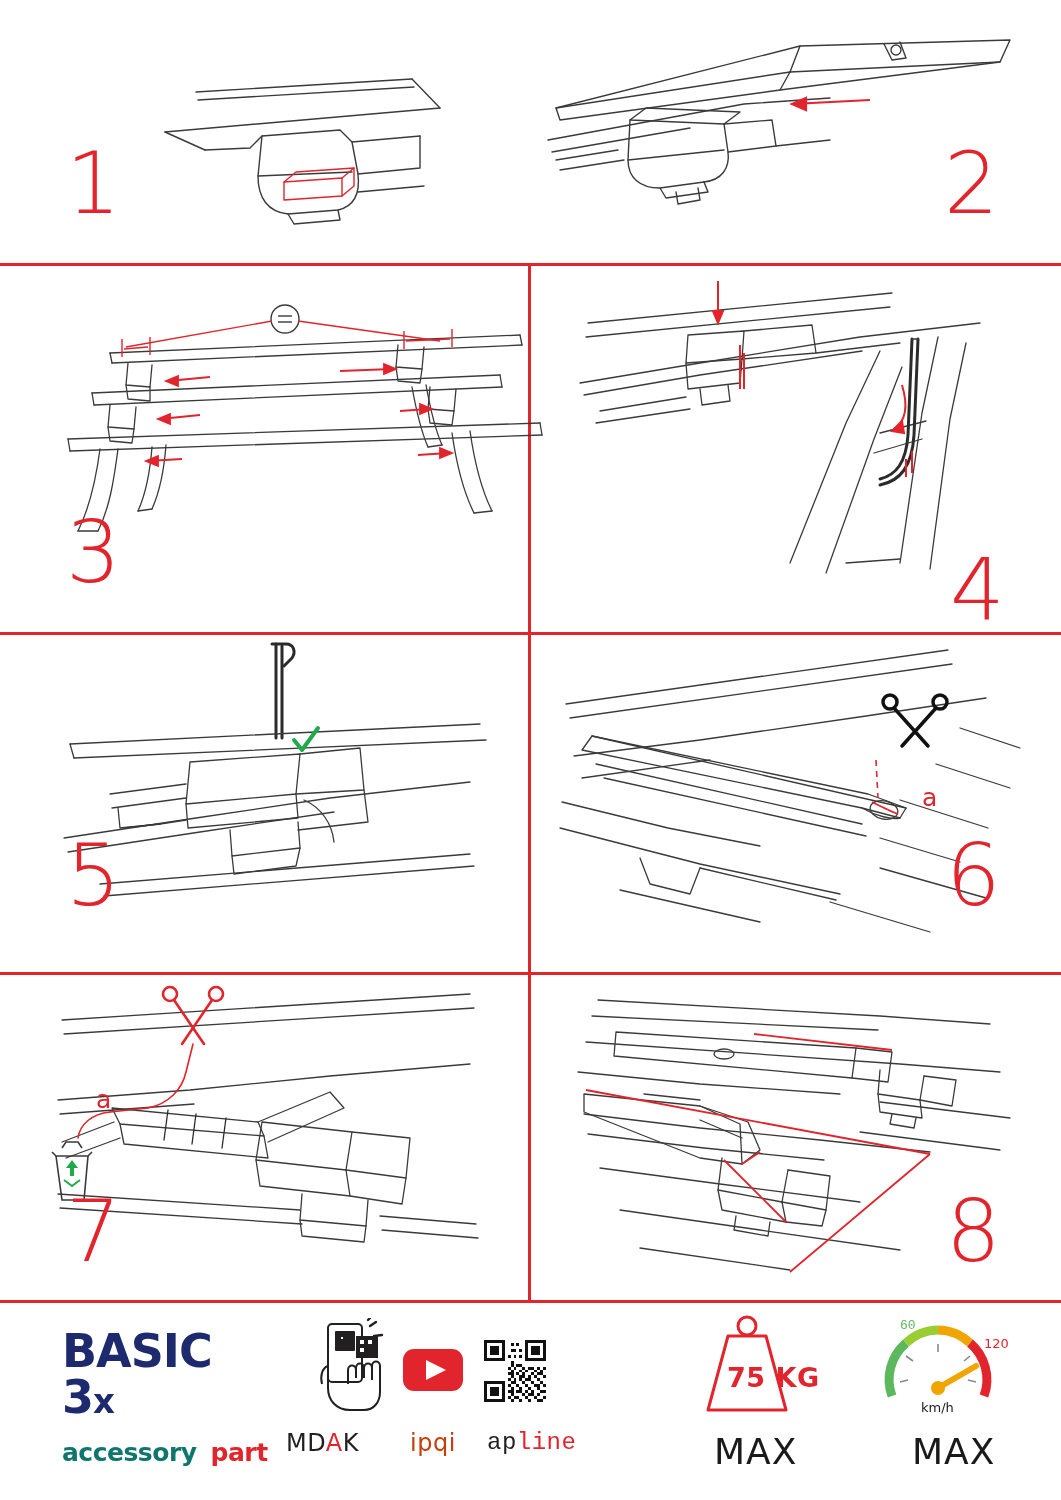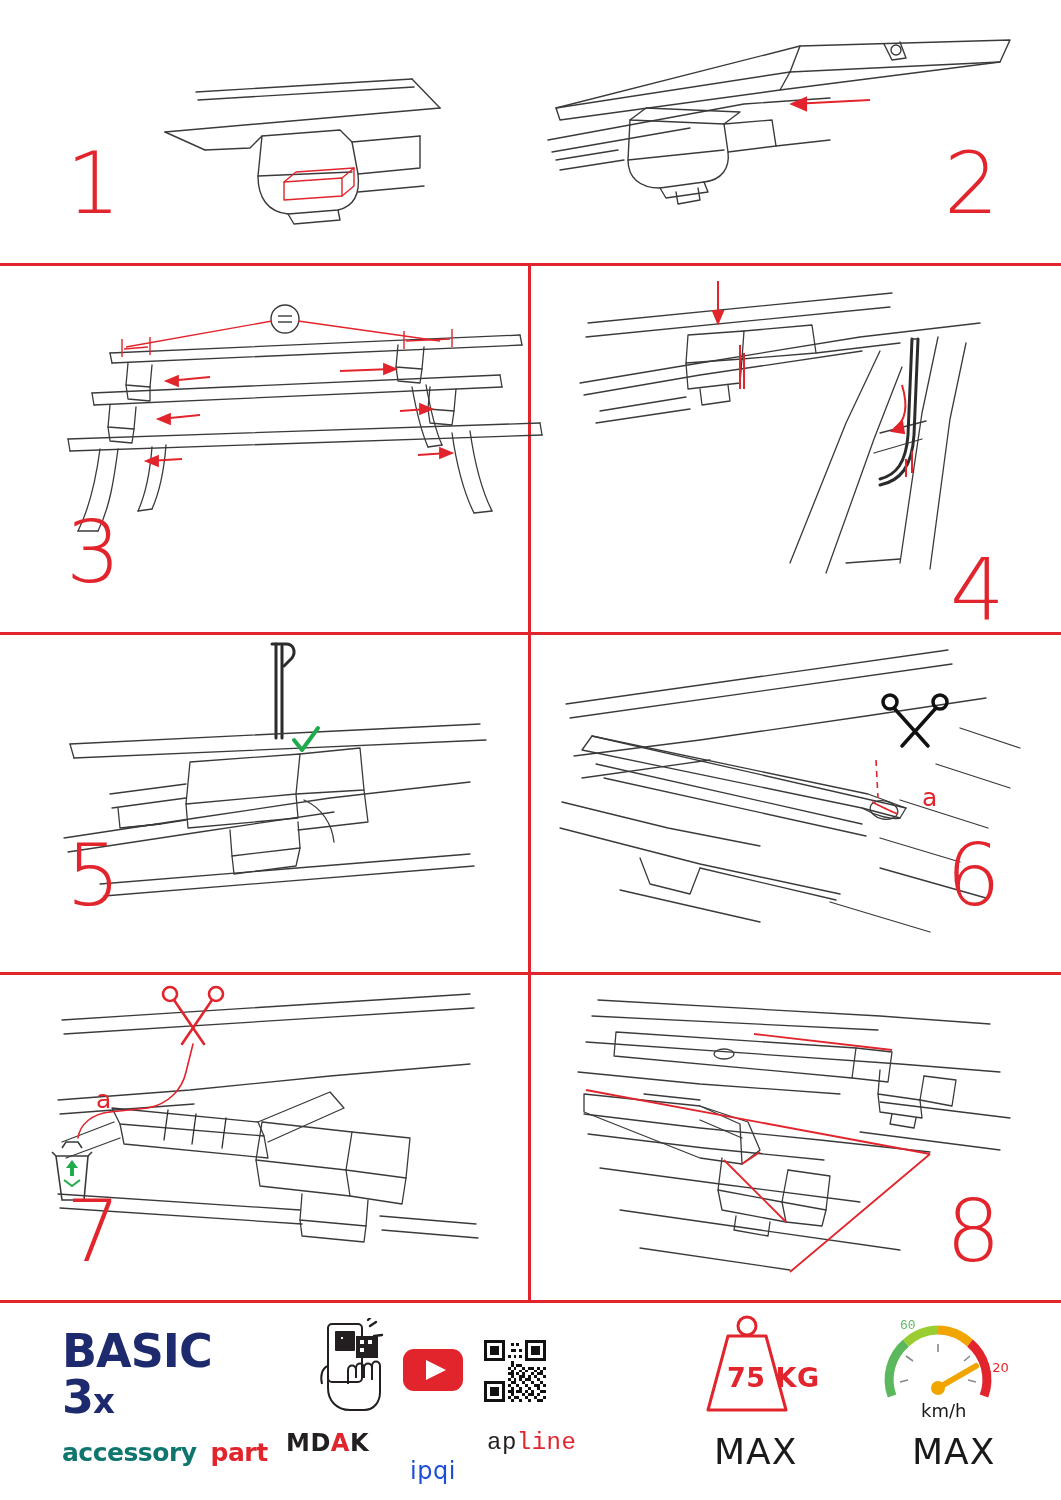--- a/index.html
+++ b/index.html
@@ -78,23 +78,23 @@
   }
   .brand-sub .accessory { color: #0f766e; }
   .brand-sub .part { color: #e2242c; margin-left: 14px; }
 
   .logo-label {
     position: absolute;
     font-family: "DejaVu Sans", sans-serif;
     font-size: 24px;
     letter-spacing: 0.5px;
   }
-  .mdak { color: #231f20; font-weight: 700; left: 286px; top: 129px; }
+  .mdak { color: #231f20; font-weight: 400; left: 286px; top: 129px; }
   .mdak .a-red { color: #e2242c; }
-  .ipqi { color: #1d4ed8; left: 410px; top: 129px; font-weight: 400; margin-top: 28px; }
+  .ipqi { color: #c2410c; left: 410px; top: 129px; font-weight: 400; }
   .apline { left: 487px; top: 129px; font-weight: 400; color: #231f20; font-family: Liberation Mono, monospace; }
   .apline .line { color: #e2242c; }
 
   .max-label {
     position: absolute;
     font-family: "DejaVu Sans", sans-serif;
     font-size: 36px;
     color: #1a1a1a;
     letter-spacing: 1px;
   }
@@ -103,21 +103,21 @@
     font-family: "DejaVu Sans", sans-serif;
     font-size: 27px;
     color: #e2242c;
     font-weight: bold;
     letter-spacing: 0.5px;
     margin-left: 22px;
   }
   .kmh-text {
     position: absolute;
     font-family: "DejaVu Sans", sans-serif;
-    font-size: 18px;
+    font-size: 13px;
     color: #1a1a1a;
   }
   .gauge-num {
     position: absolute;
     font-family: "DejaVu Sans", sans-serif;
     font-size: 13px;
   }
   .gauge-num.low { color: #5cb85c; font-family: Liberation Mono, monospace; }
   .gauge-num.high { color: #e2242c; }
 </style>
@@ -637,18 +637,18 @@
         <line x1="66" y1="34" x2="66" y2="42"></line>
         <line x1="98" y1="46" x2="92" y2="51"></line>
         <line x1="104" y1="72" x2="96" y2="70"></line>
       </g>
       <g>
         <line x1="66" y1="78" x2="104" y2="56" stroke="#f0a500" stroke-width="6" stroke-linecap="round"></line>
         <circle cx="66" cy="78" r="7" fill="#f0a500"></circle>
       </g>
     </svg>
     <div class="gauge-num low" style="left:900px;top:18px;">60</div>
-    <div class="gauge-num high" style="left:984px;top:60px;">120</div>
+    <div class="gauge-num high" style="left:984px;top:36px;">120</div>
     <div class="kmh-text" style="left:921px;top:100px;">km/h</div>
     <div class="max-label" style="left:912px;top:131px;">MAX</div>
   </div>
 
 </div>
 
 </body></html>

